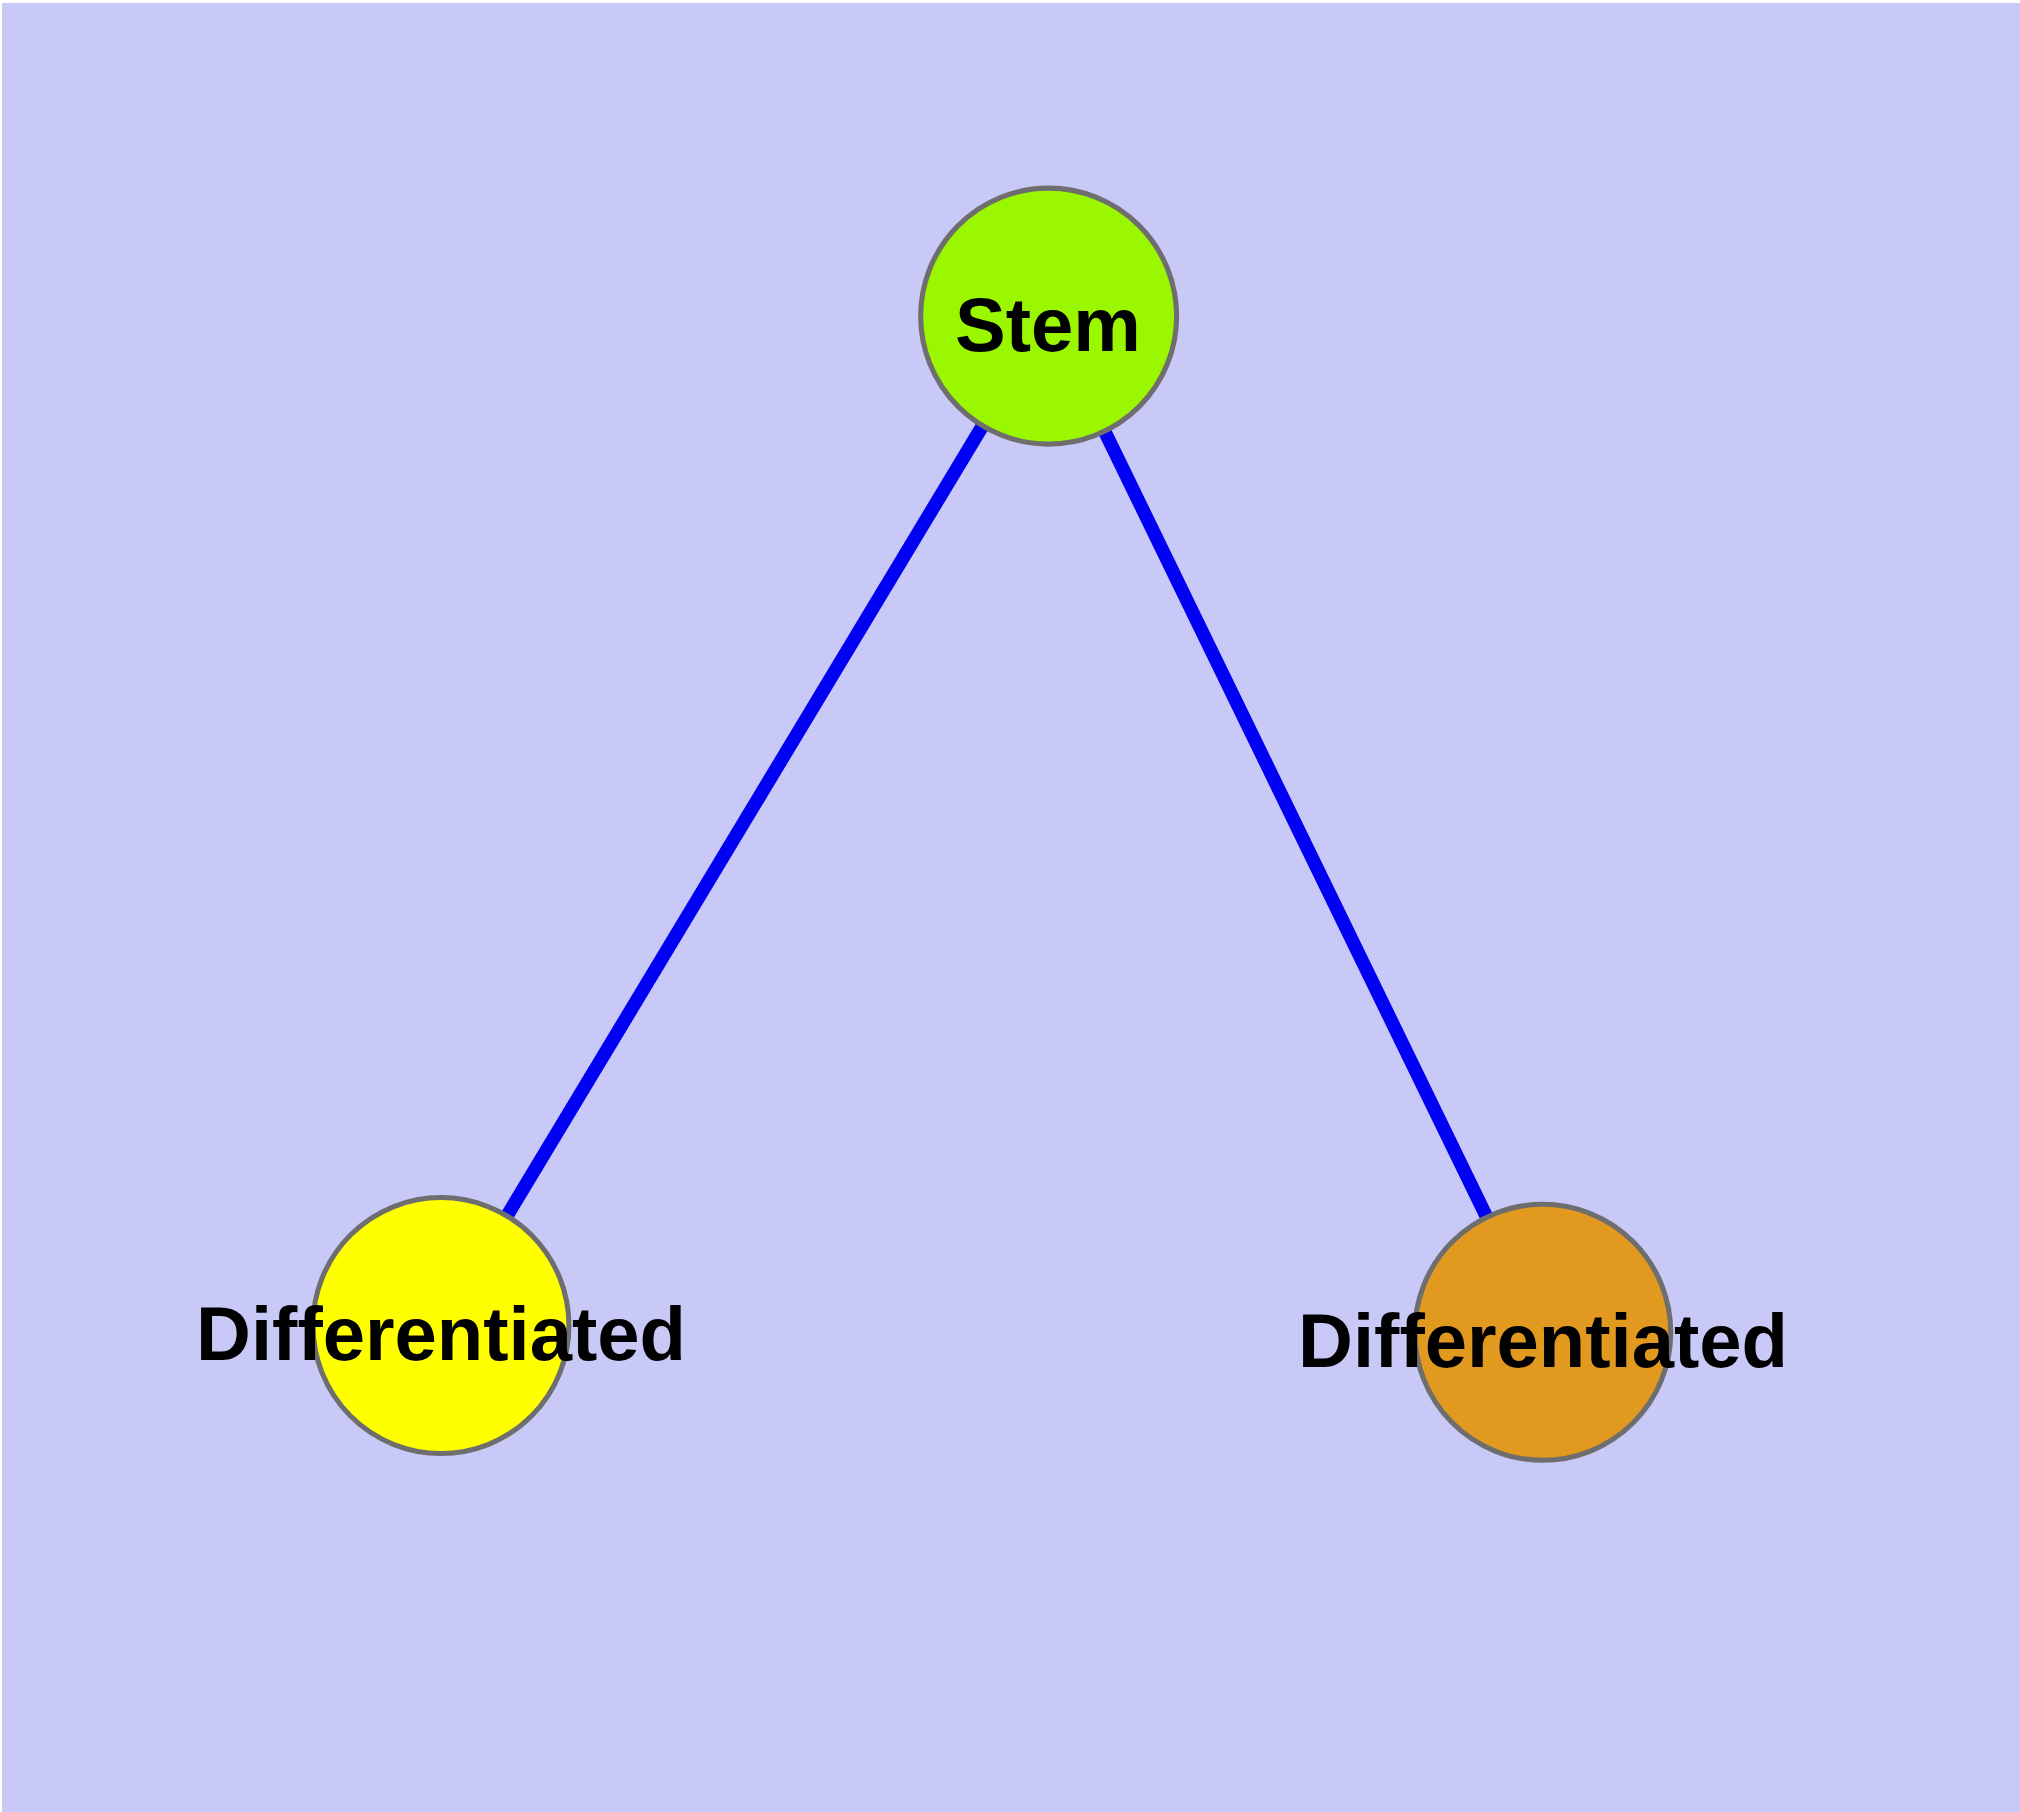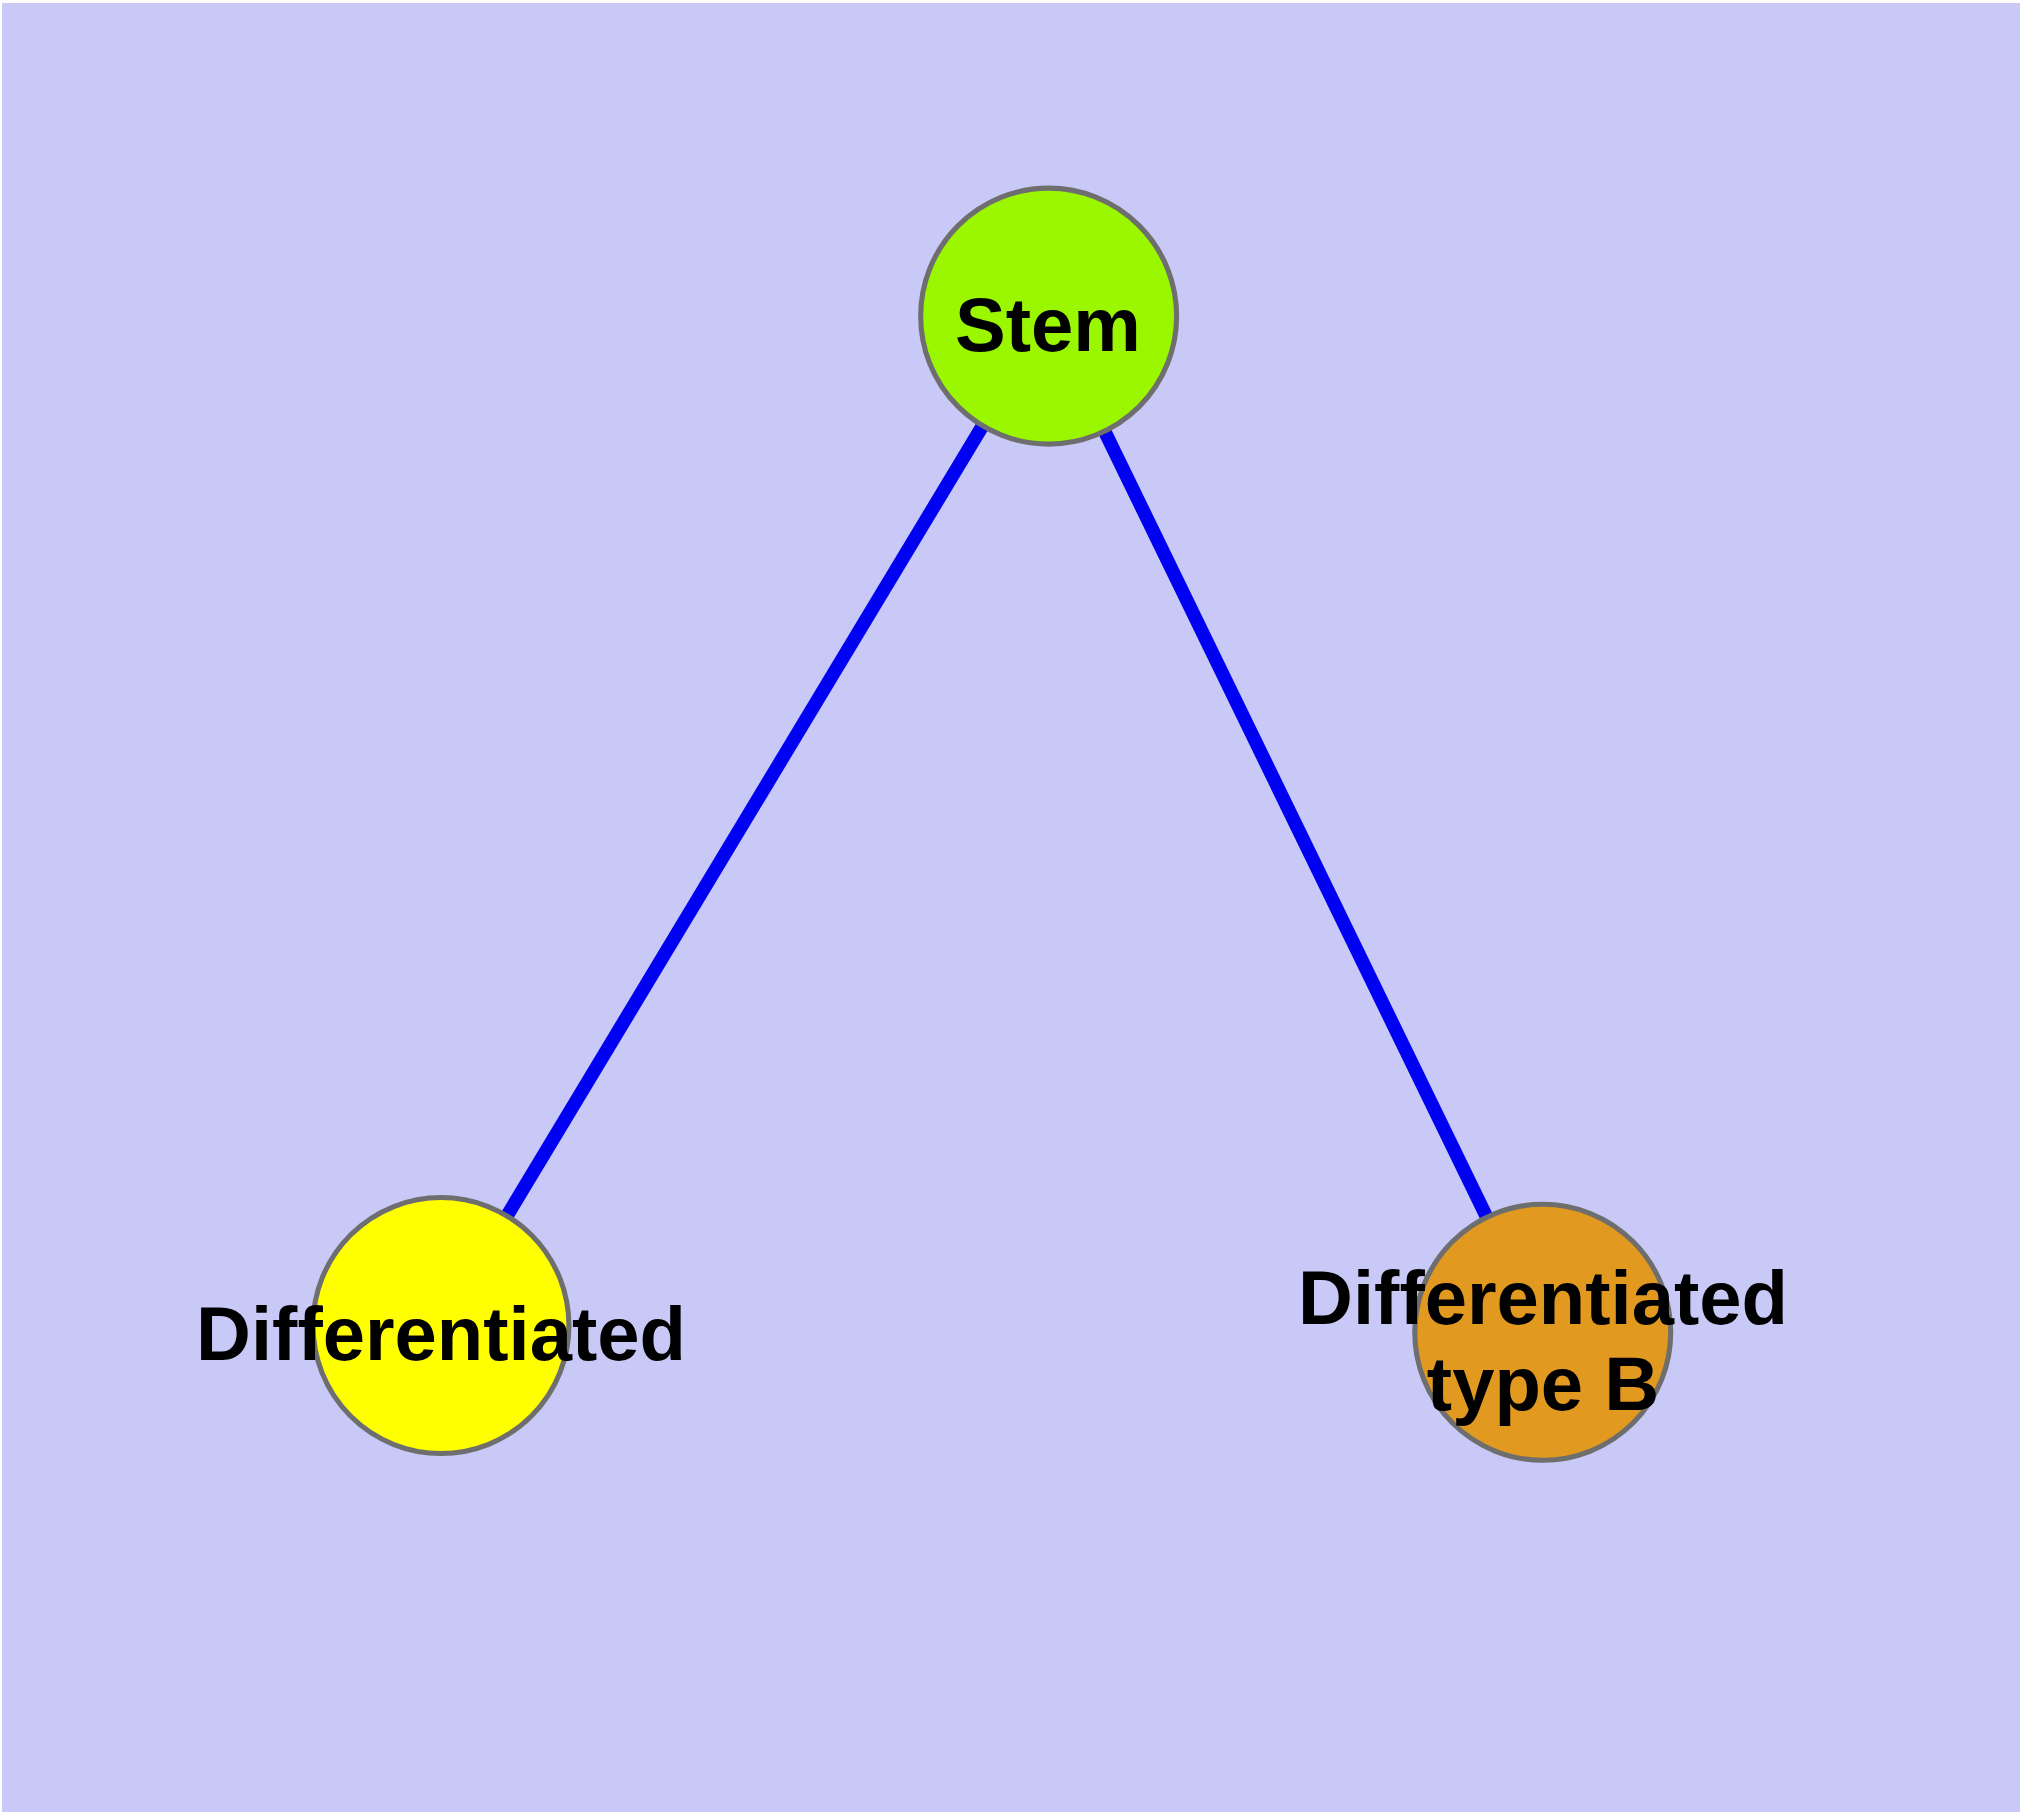--- a/index.html
+++ b/index.html
@@ -67,16 +67,15 @@
   <div class="node-label" style="left: 1048px; top: 325px;">
     <div>Stem</div>
   </div>
 
   <div class="node-label" style="left: 441px; top: 1334px;">
     <div>Differentiated</div>
   </div>
 
   <div class="node-label" style="left: 1543px; top: 1341px;">
     <div>Differentiated</div>
-    <div>type B</div>
   </div>
 </div>
 
 
 </body></html>

